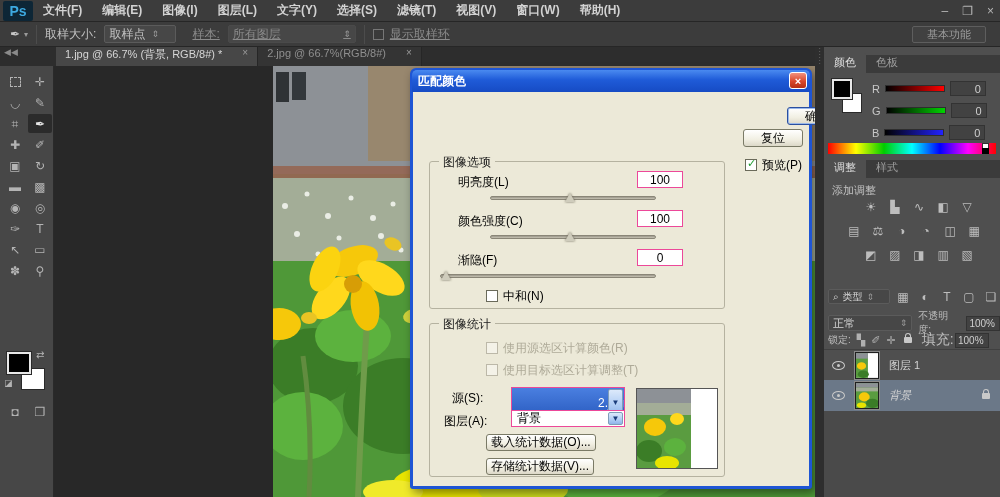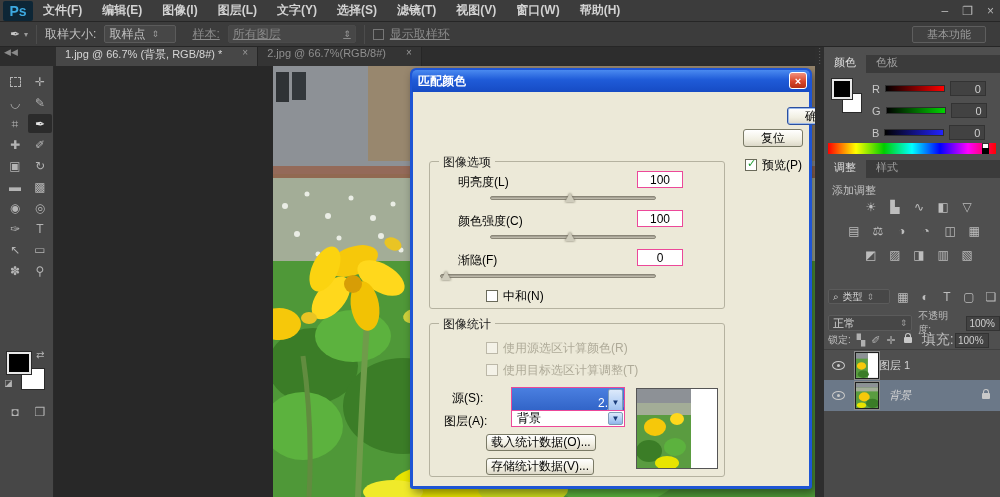--- a/index.html
+++ b/index.html
@@ -427,21 +427,21 @@
 
   <div class="abs" style="left:0;top:302px;width:176px;height:31px;border-top:1px solid #404040;display:flex;align-items:center">
     <span class="eye" style="margin:0 10px 0 8px"></span>
     <svg class="layer-thumb" viewBox="0 0 24 27">
       <rect width="24" height="27" fill="#fff"></rect>
       <rect width="13" height="27" fill="#5a9c40"></rect>
       <rect width="13" height="6" fill="#8d9196"></rect>
       <ellipse cx="6" cy="14" rx="5" ry="4" fill="#f6c80a"></ellipse>
       <ellipse cx="8" cy="23" rx="6" ry="4" fill="#3b7d27"></ellipse>
     </svg>
-    <span style="">图层 1</span>
+    <span style="margin-left:10px">图层 1</span>
   </div>
   <div class="abs" style="left:0;top:333px;width:176px;height:31px;background:#6b7888;display:flex;align-items:center">
     <span class="eye" style="margin:0 10px 0 8px"></span>
     <svg class="layer-thumb" viewBox="0 0 24 27">
       <rect width="24" height="27" fill="#5a9c40"></rect>
       <rect width="24" height="5" fill="#8d9196"></rect>
       <rect y="5" width="24" height="4" fill="#a3ad97"></rect>
       <ellipse cx="9" cy="15" rx="6" ry="5" fill="#f6c80a"></ellipse>
       <ellipse cx="18" cy="22" rx="7" ry="5" fill="#3b7d27"></ellipse>
       <ellipse cx="6" cy="24" rx="5" ry="3" fill="#e8e400"></ellipse>

